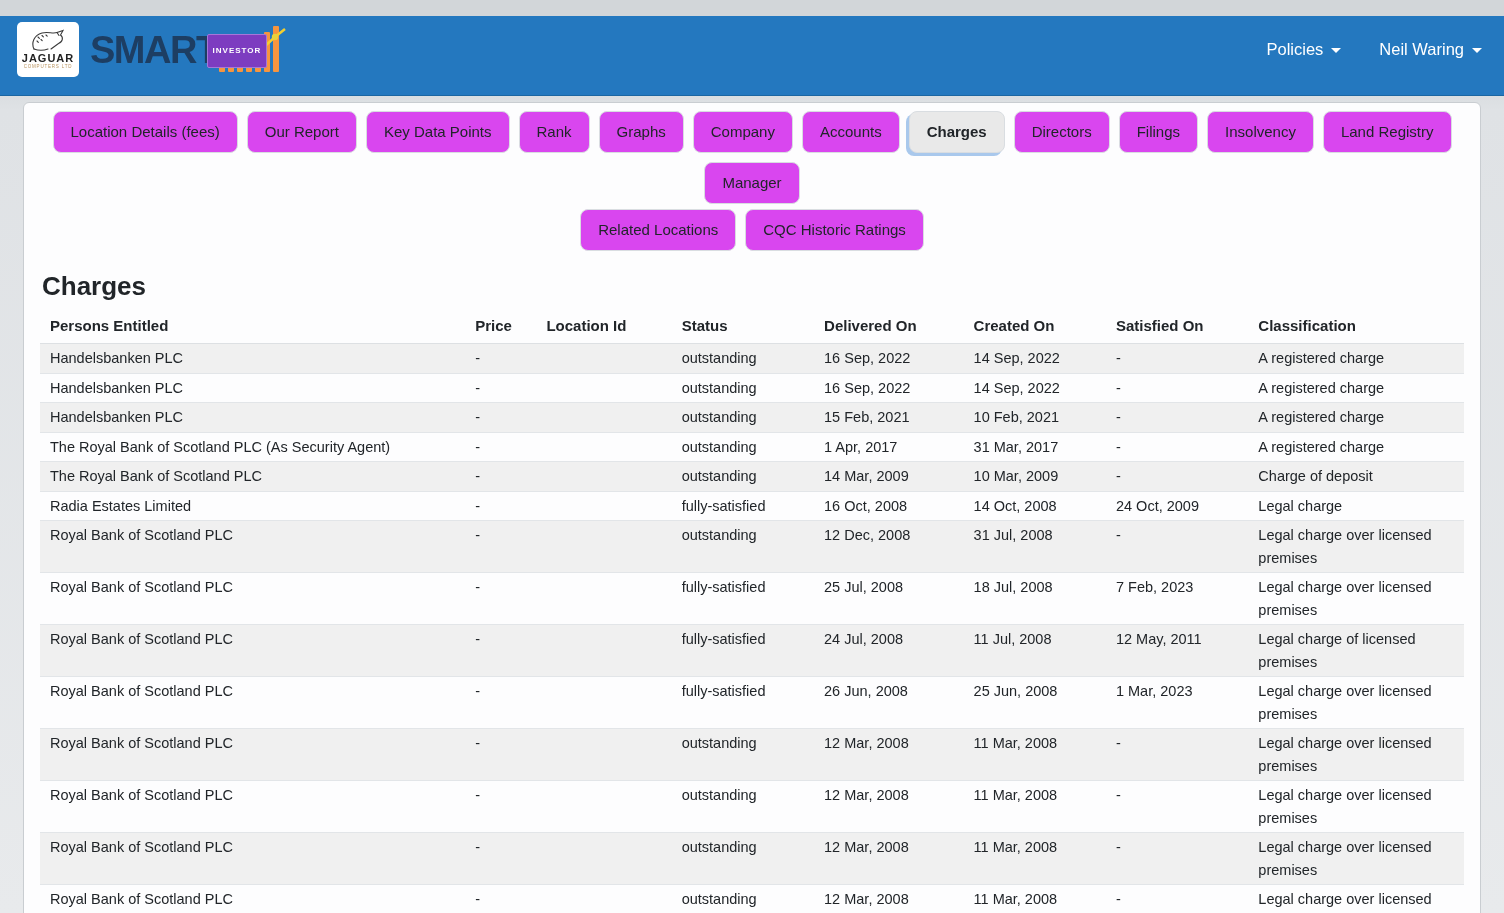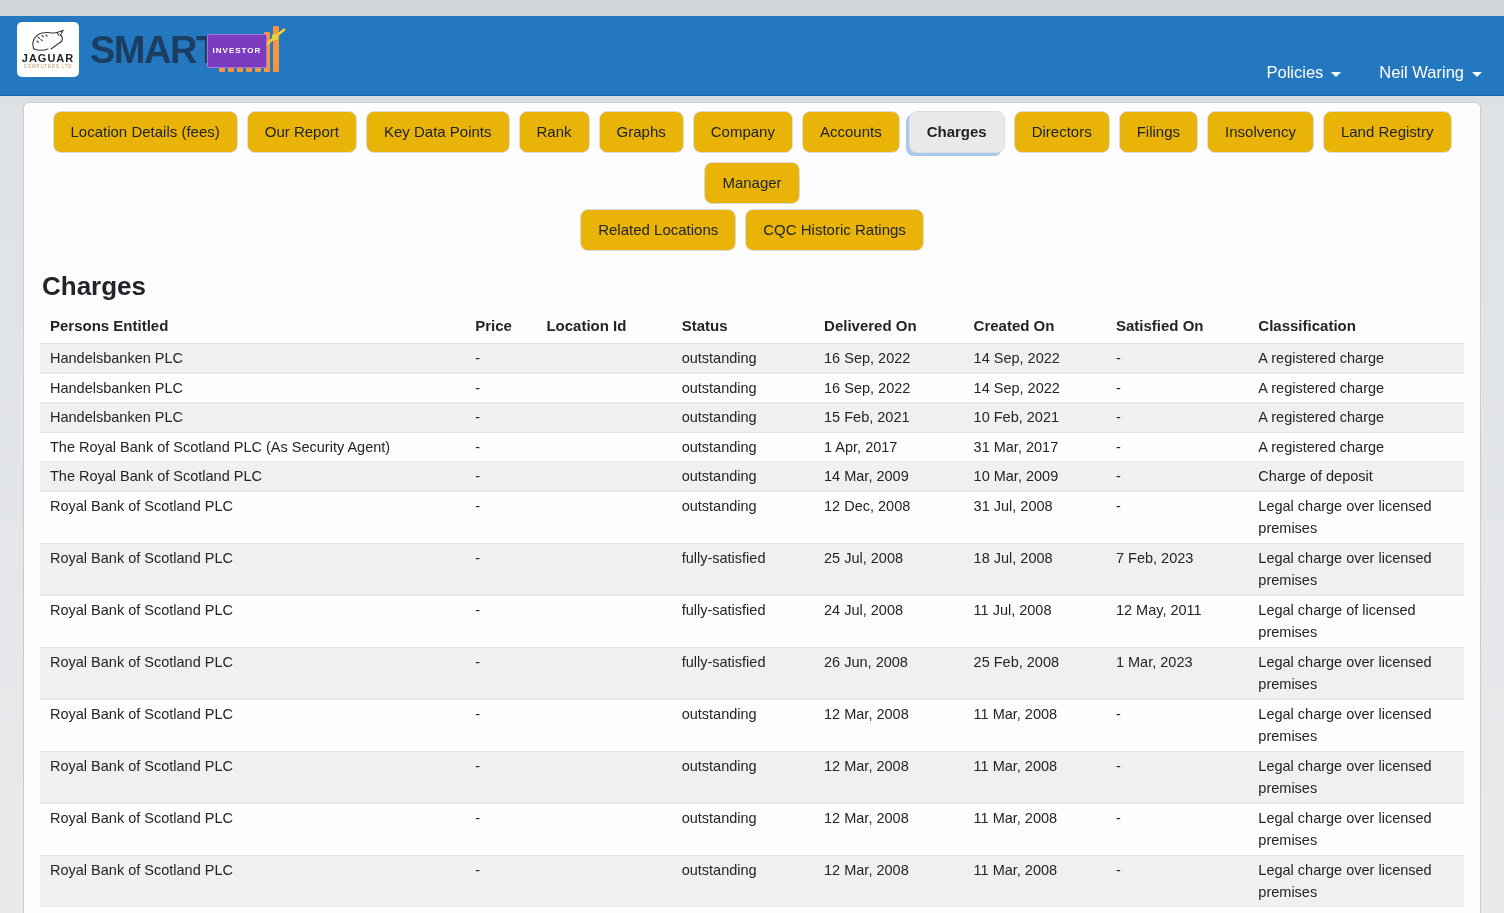--- a/index.html
+++ b/index.html
@@ -31,36 +31,36 @@
   .smart-chart { position:relative; width:76px; height:50px; margin-left:1px; }
   .smart-bars { position:absolute; left:0; bottom:3px; display:flex; align-items:flex-end; gap:3px; }
   .smart-bars i { display:block; width:6px; background:#f6953f; border-radius:1px; }
   .smart-line { position:absolute; left:0; top:0; width:76px; height:50px; }
   .investor-badge {
     position:absolute; left:-12px; bottom:7px; z-index:3;
     background:#7d3cc0; border:1px solid #a677d8; border-radius:2px;
     color:#fff; font-size:8px; font-weight:700; letter-spacing:1px; padding:12px 5px; line-height:8px;
   }
 
-  .topnav { position:absolute; right:22px; top:0; height:66px; display:flex; align-items:flex-end; gap:38px; }
+  .topnav { position:absolute; right:22px; top:0; height:66px; display:flex; align-items:center; gap:38px; }
   .nav-item { display:flex; align-items:center; gap:8px; color:#fff; font-size:16.5px; cursor:pointer; }
   .caret { width:0; height:0; border-left:5px solid transparent; border-right:5px solid transparent; border-top:5px solid #fff; margin-top:3px; }
 
   
   .card {
     position:absolute; left:23px; top:102px; width:1458px; height:860px;
     background:#fdfdfe; border:1px solid #c9cdd1; border-radius:6px;
     padding:8px 16px 16px 16px;
   }
 
   
   .tabs-row { display:flex; justify-content:center; flex-wrap:wrap; gap:9px; }
   .tabs-row + .tabs-row { margin-top:5px; }
   .tab {
-    font-family:inherit; font-size:15px; color:#212529; background:#eab308;
+    font-family:inherit; font-size:15px; color:#212529; background:#d946ef;
     border:1px solid #d9dde1; border-radius:8px; padding:12px 17px; line-height:16px;
     cursor:pointer; white-space:nowrap;
   }
   .tab.active {
     background:#e9e9e9; font-weight:700;
     box-shadow:-3px 3px 0 0 #a9c8ec;
   }
 
   
   .page-title { font-size:26px; font-weight:700; margin:20px 0 8px 2px; }
@@ -226,20 +226,30 @@
           <td>The Royal Bank of Scotland PLC</td>
           <td>-</td>
           <td></td>
           <td>outstanding</td>
           <td>14 Mar, 2009</td>
           <td>10 Mar, 2009</td>
           <td>-</td>
           <td>Charge of deposit</td>
         </tr>
         <tr>
+          <td>Radia Estates Limited</td>
+          <td>-</td>
+          <td></td>
+          <td>fully-satisfied</td>
+          <td>16 Oct, 2008</td>
+          <td>14 Oct, 2008</td>
+          <td>24 Oct, 2009</td>
+          <td>Legal charge</td>
+        </tr>
+        <tr>
           <td>Royal Bank of Scotland PLC</td>
           <td>-</td>
           <td></td>
           <td>outstanding</td>
           <td>12 Dec, 2008</td>
           <td>31 Jul, 2008</td>
           <td>-</td>
           <td>Legal charge over licensed premises</td>
         </tr>
         <tr>
@@ -261,21 +271,21 @@
           <td>11 Jul, 2008</td>
           <td>12 May, 2011</td>
           <td>Legal charge of licensed premises</td>
         </tr>
         <tr>
           <td>Royal Bank of Scotland PLC</td>
           <td>-</td>
           <td></td>
           <td>fully-satisfied</td>
           <td>26 Jun, 2008</td>
-          <td>25 Feb, 2008</td>
+          <td>25 Jun, 2008</td>
           <td>1 Mar, 2023</td>
           <td>Legal charge over licensed premises</td>
         </tr>
         <tr>
           <td>Royal Bank of Scotland PLC</td>
           <td>-</td>
           <td></td>
           <td>outstanding</td>
           <td>12 Mar, 2008</td>
           <td>11 Mar, 2008</td>

